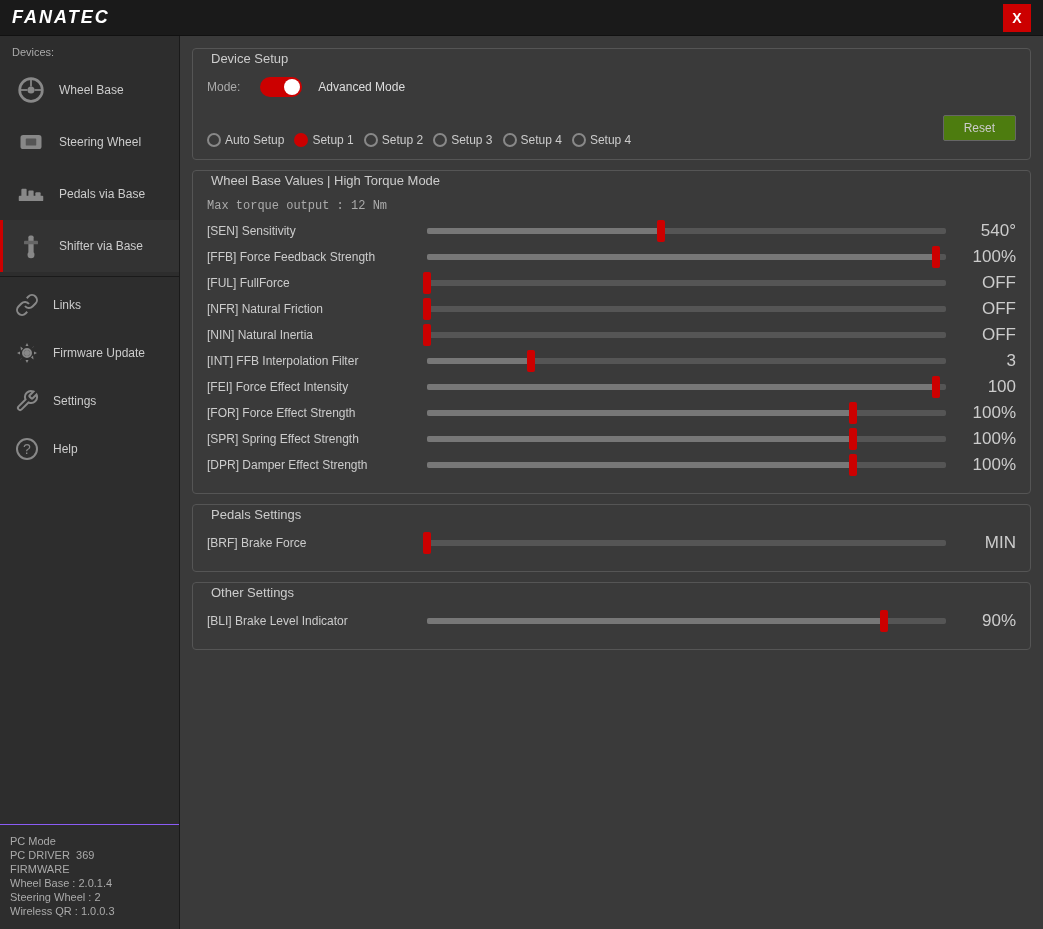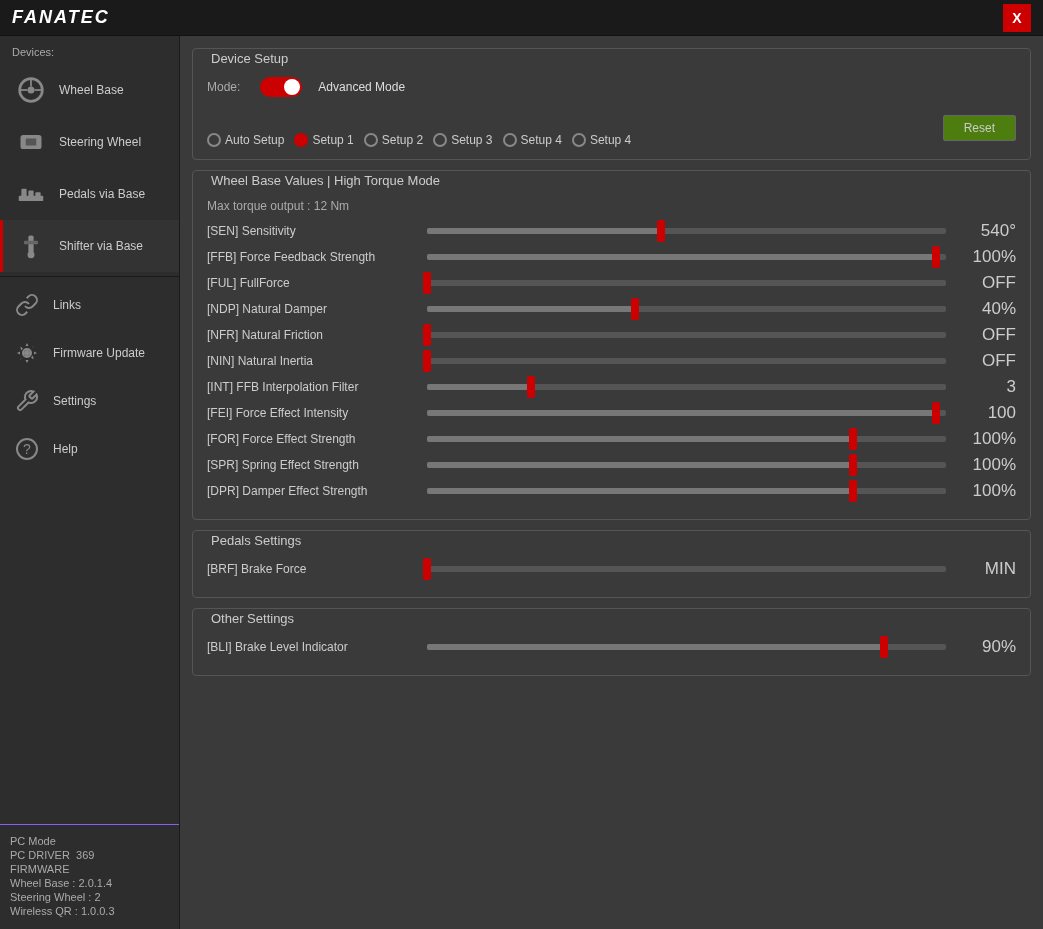--- a/index.html
+++ b/index.html
@@ -41,21 +41,21 @@
     .toggle-knob { width: 16px; height: 16px; background: white; border-radius: 50%; position: absolute; top: 2px; right: 2px; }
     .mode-text { color: #ddd; font-size: 12px; }
 
     .setup-row { display: flex; align-items: center; gap: 20px; }
     .radio-item { display: flex; align-items: center; gap: 4px; cursor: pointer; color: #ccc; font-size: 12px; }
     .radio-circle { width: 14px; height: 14px; border-radius: 50%; border: 2px solid #888; background: transparent; flex-shrink: 0; }
     .radio-circle.selected { border-color: #cc0000; background: #cc0000; }
     .reset-btn { margin-left: auto; background: #4d7c0f; color: #ccc; border: 1px solid #666; padding: 5px 20px; font-size: 12px; cursor: pointer; border-radius: 2px; }
 
     
-    .max-torque { color: #aaa; font-size: 12px; margin-bottom: 8px; }
+    .max-torque { color: #aaa; font-size: 12px; margin-bottom: 8px; font-family: Liberation Mono, monospace; }
     .slider-row { display: flex; align-items: center; margin-bottom: 6px; gap: 20px; }
     .slider-label { width: 200px; min-width: 200px; font-size: 12px; color: #ccc; }
     .slider-track-container { flex: 1; height: 20px; display: flex; align-items: center; }
     .slider-track { flex: 1; height: 6px; background: #555; border-radius: 2px; position: relative; cursor: pointer; }
     .slider-fill { height: 100%; background: #777; border-radius: 2px 0 0 2px; }
     .slider-thumb { width: 8px; height: 22px; background: #cc0000; border-radius: 2px; position: absolute; top: 50%; transform: translate(-50%, -50%); cursor: grab; }
     .slider-value { width: 50px; text-align: right; font-size: 17px; color: #ccc; }
 
     .svg-icon { width: 28px; height: 28px; fill: #888; }
   </style>
@@ -258,30 +258,20 @@
               <div class="slider-label">[FUL] FullForce</div>
               <div class="slider-track-container">
                 <div class="slider-track">
                   <div class="slider-fill" style="width: 0%;"></div>
                   <div class="slider-thumb" style="left: 0%;"></div>
                 </div>
               </div>
               <div class="slider-value">OFF</div>
             </div>
             <div class="slider-row">
-              <div class="slider-label">[NDP] Natural Damper</div>
-              <div class="slider-track-container">
-                <div class="slider-track">
-                  <div class="slider-fill" style="width: 40%;"></div>
-                  <div class="slider-thumb" style="left: 40%;"></div>
-                </div>
-              </div>
-              <div class="slider-value">40%</div>
-            </div>
-            <div class="slider-row">
               <div class="slider-label">[NFR] Natural Friction</div>
               <div class="slider-track-container">
                 <div class="slider-track">
                   <div class="slider-fill" style="width: 0%;"></div>
                   <div class="slider-thumb" style="left: 0%;"></div>
                 </div>
               </div>
               <div class="slider-value">OFF</div>
             </div>
             <div class="slider-row">

